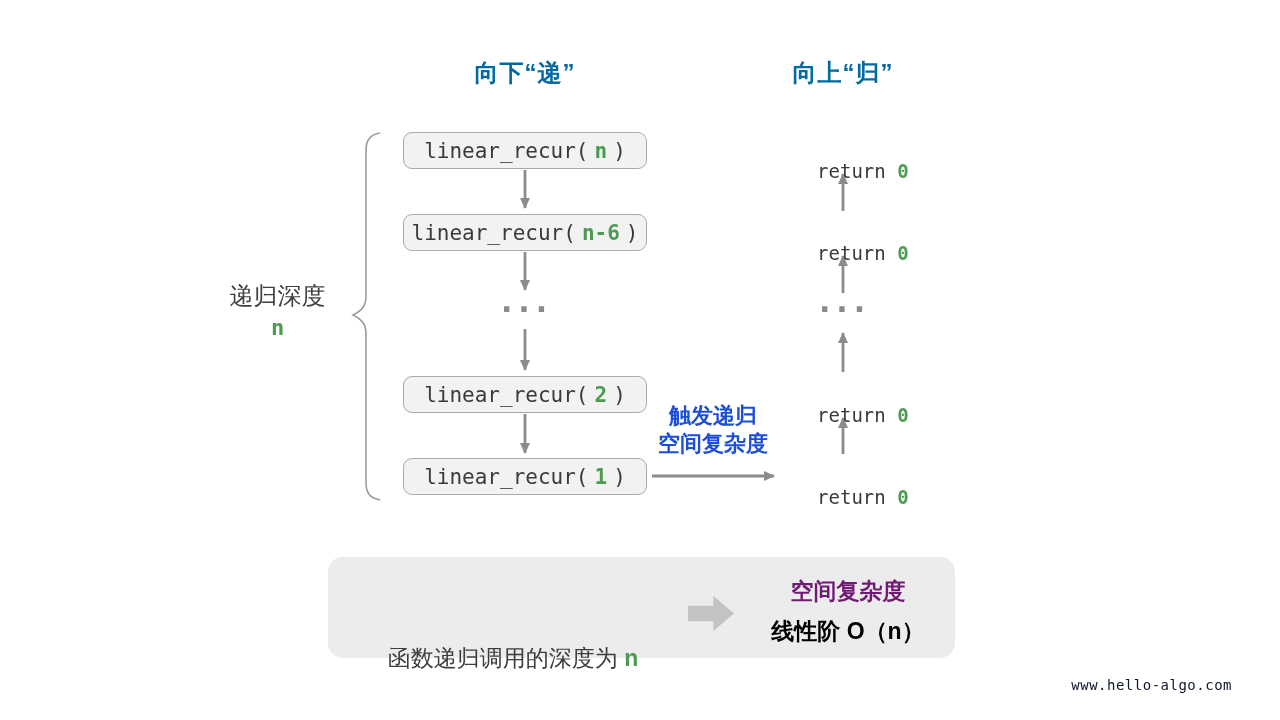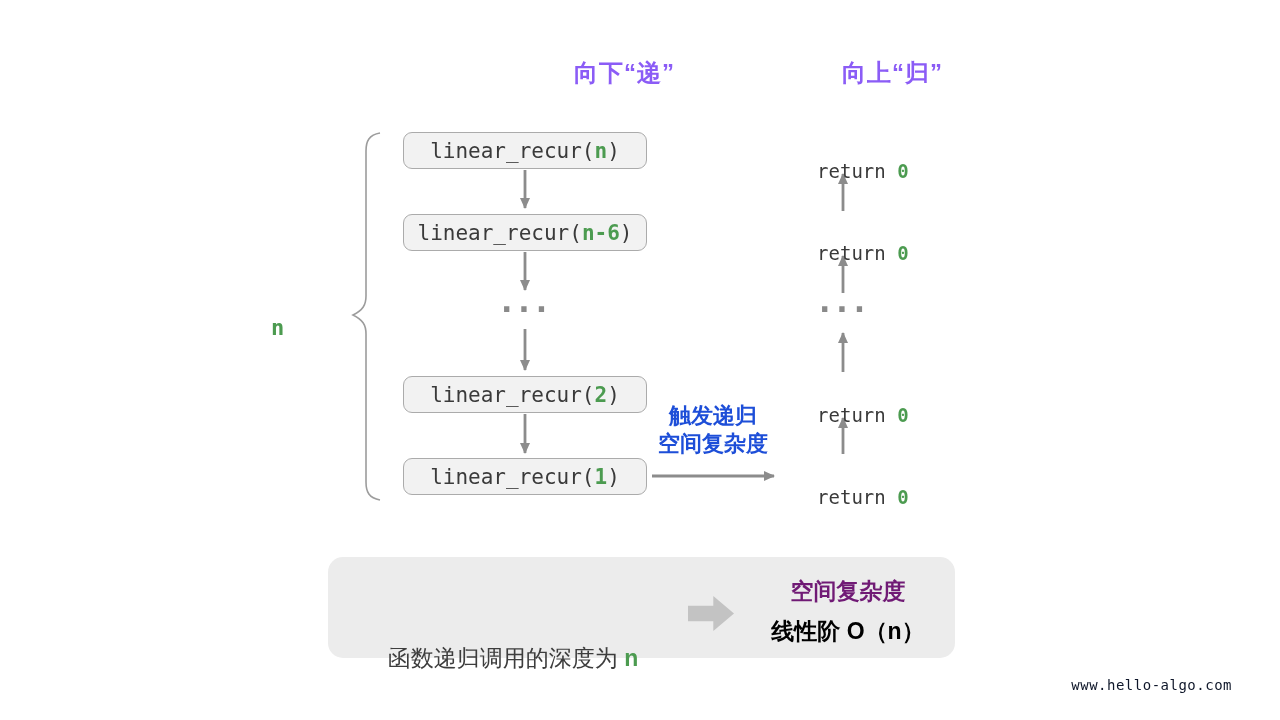--- a/index.html
+++ b/index.html
@@ -1,27 +1,27 @@
 <!DOCTYPE html>
 <html><head>
 <meta charset="utf-8">
 <style>
   html,body { margin:0; padding:0; background:#ffffff; }
   body { width:1280px; height:720px; font-family:"Liberation Sans", sans-serif; }
   .canvas { position:relative; width:1280px; height:720px; background:#ffffff; overflow:hidden; }
   svg.overlay { position:absolute; left:0; top:0; width:1280px; height:720px; pointer-events:none; }
 
-  .hdr { position:absolute; top:57px; font-size:24px; font-weight:bold; color:#8b5cf6; text-align:right; letter-spacing:1px; }
+  .hdr { position:absolute; top:57px; font-size:24px; font-weight:bold; color:#0369a1; text-align:center; letter-spacing:1px; }
   .hdr-down { left:375px; width:300px; }
   .hdr-up   { left:743px; width:200px; }
   .code-box { position:absolute; left:403px; width:244px; height:37px; box-sizing:border-box;
               background:#f2f2f2; border:1.5px solid #ababab; border-radius:9px;
               display:flex; align-items:center; justify-content:center;
               font-family:"DejaVu Sans Mono","Liberation Mono",monospace;
-              font-size:21px; color:#3a3a3a; white-space:pre; }
+              font-size:21px; color:#3a3a3a; white-space:pre;gap:6px; }
   .box-1 { top:132px; } .box-2 { top:214px; } .box-3 { top:376px; } .box-4 { top:458px; }
   .green { color:#4c9b50; font-weight:bold; }
 
   .return-line { position:absolute; left:740px; width:200px; height:26px; text-align:center;
                  font-family:"DejaVu Sans Mono","Liberation Mono",monospace;
                  font-size:19px; color:#3a3a3a; white-space:pre; }
   .ret-1 { top:138px; } .ret-2 { top:220px; } .ret-3 { top:382px; } .ret-4 { top:464px; }
 
   .dots { position:absolute; width:120px; text-align:center; font-size:30px; font-weight:bold;
           color:#8a8a8a; letter-spacing:6px; line-height:28px; font-family:"DejaVu Sans",sans-serif; }
@@ -78,20 +78,21 @@
       <line x1="843" y1="372" x2="843" y2="333" marker-end="url(#ah)"></line>
       <line x1="843" y1="454" x2="843" y2="418" marker-end="url(#ah)"></line>
     </g>
 
     <line x1="652" y1="476" x2="774" y2="476" stroke="#8c8c8c" stroke-width="2.8" marker-end="url(#ah)"></line>
   </svg>
 
   <div class="hdr hdr-down">向下“递”</div>
   <div class="hdr hdr-up">向上“归”</div>
 
+  <div class="depth-label">递归深度</div>
   <div class="depth-value">n</div>
 
   <div class="code-box box-1">
     <span>linear_recur(</span><span class="green">n</span><span>)</span>
   </div>
   <div class="code-box box-2">
     <span>linear_recur(</span><span class="green">n-6</span><span>)</span>
   </div>
   <div class="dots dots-left">···</div>
   <div class="code-box box-3">

